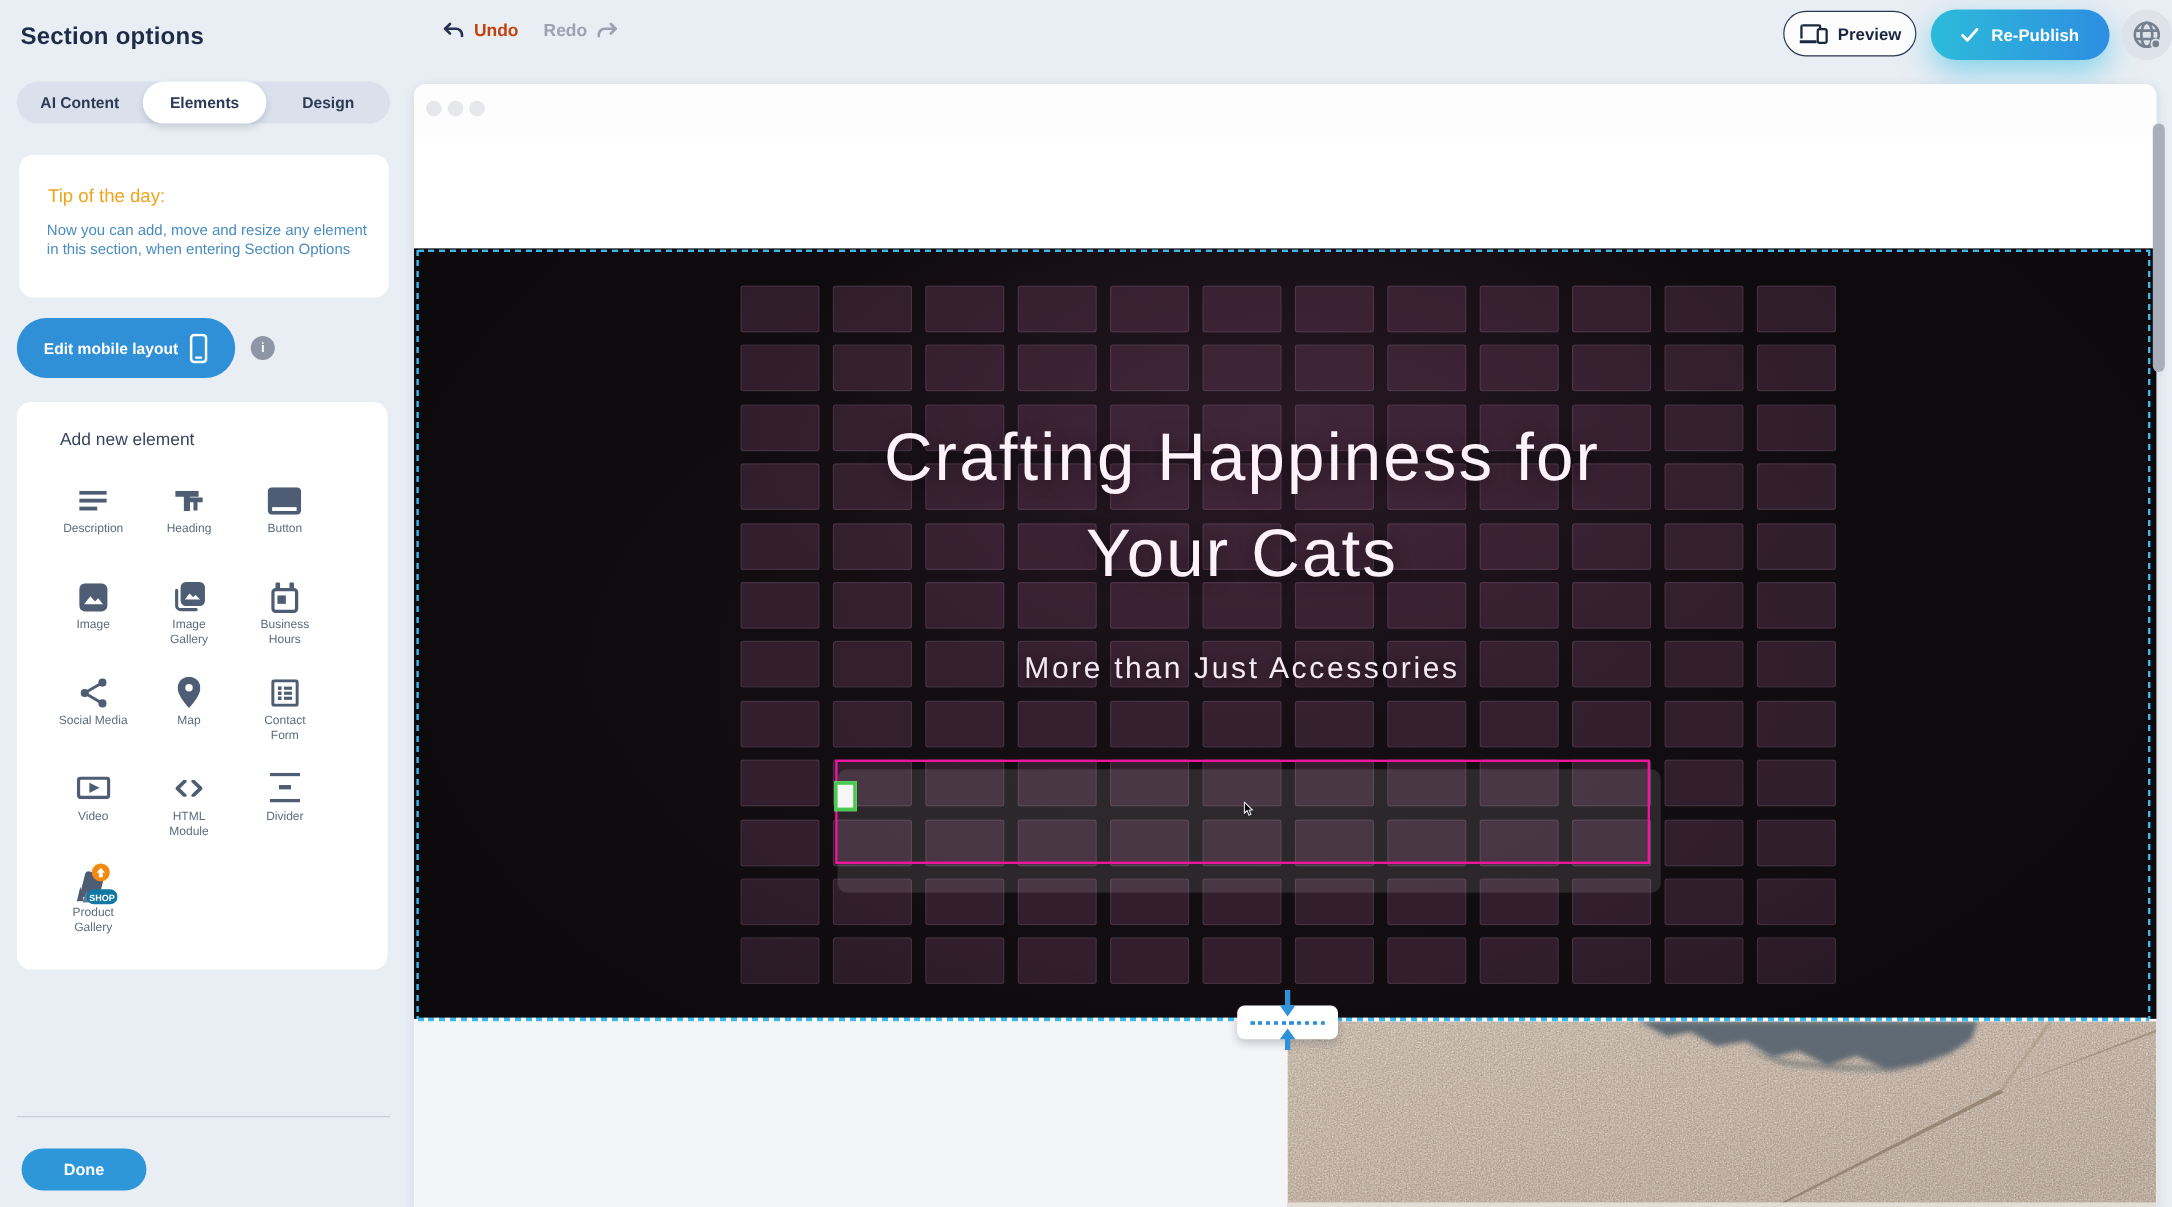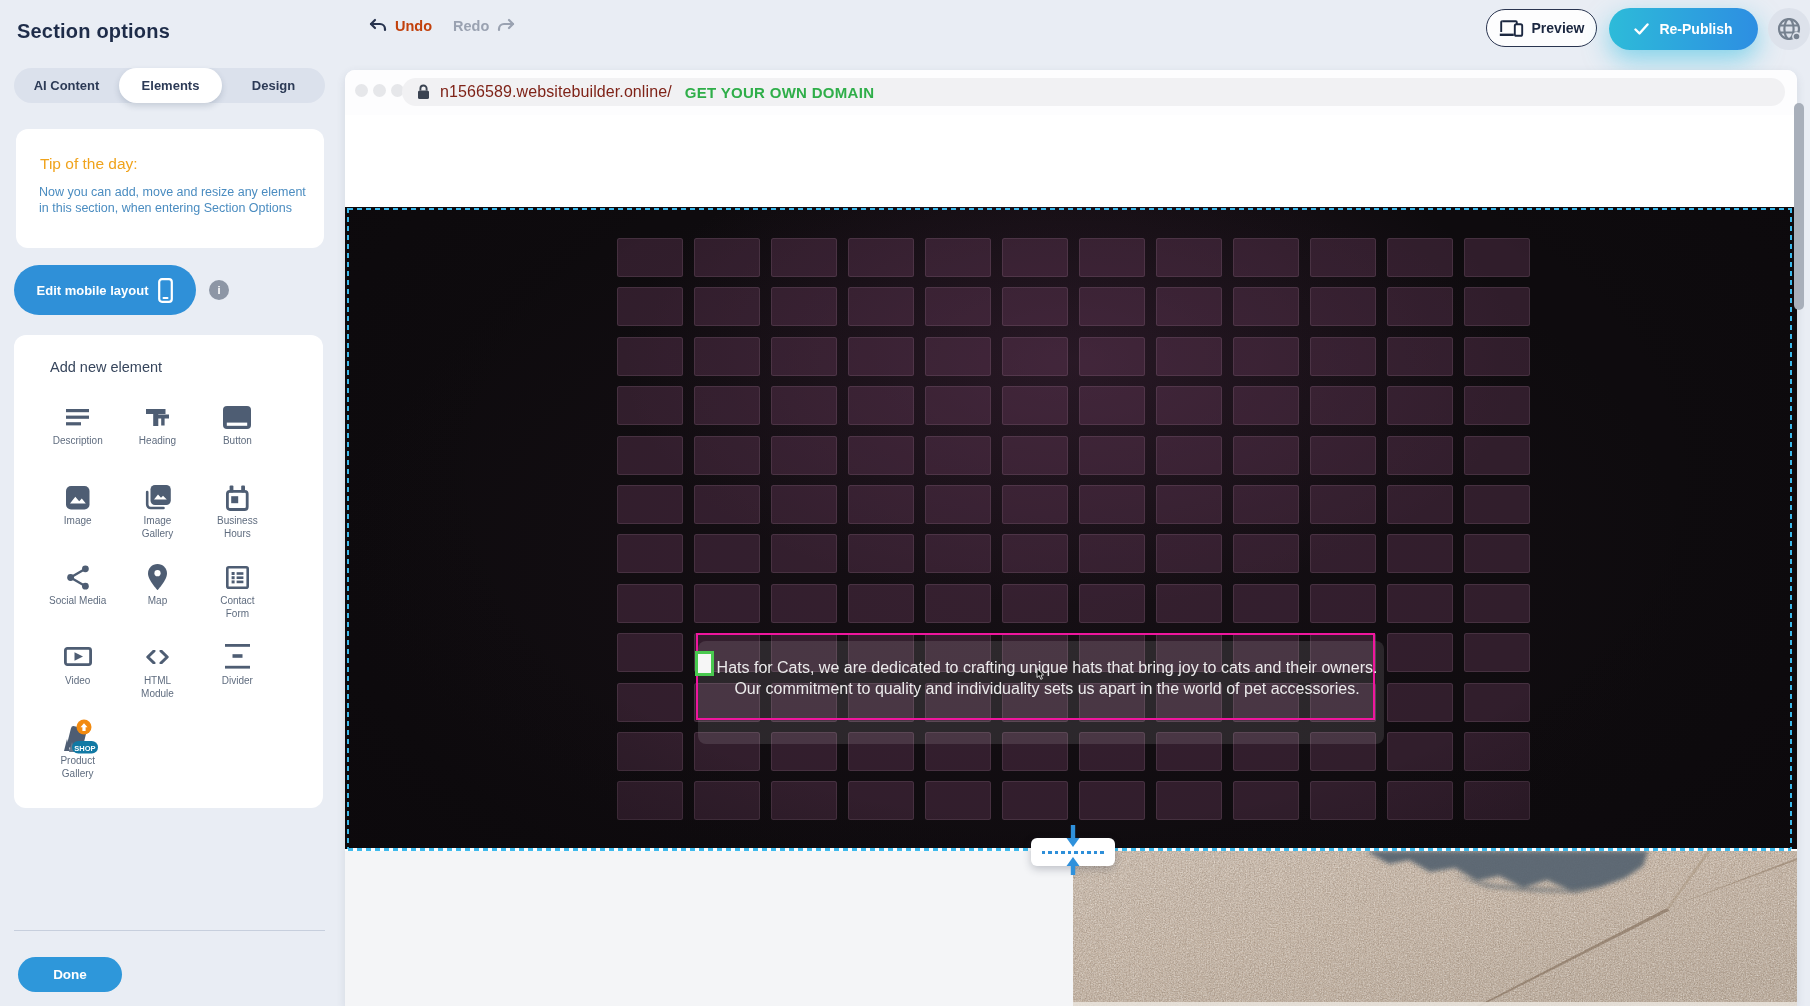--- a/index.html
+++ b/index.html
@@ -229,28 +229,20 @@
   </div>
 
   <div class="abs divline"></div>
   <div class="abs done-btn">Done</div>
 
   <div class="abs browser">
     <div class="chrome">
       <div class="dot" style="left:10px;"></div>
       <div class="dot" style="left:28px;"></div>
       <div class="dot" style="left:46px;"></div>
-      <div class="urlpill">
-        <svg style="margin-left:15px" width="13" height="16" viewBox="0 0 13 16">
-          <rect x="1" y="6.5" width="11" height="8.5" rx="1.6" fill="#3a4351"></rect>
-          <path d="M3.4 6.5 V4.6 a3.1 3.1 0 0 1 6.2 0 V6.5" fill="none" stroke="#3a4351" stroke-width="1.9"></path>
-        </svg>
-        <span class="urltxt">n1566589.websitebuilder.online/</span>
-        <span class="urlget">GET YOUR OWN DOMAIN</span>
-      </div>
     </div>
 
     <div class="hero">
       <div class="heroglow"></div>
       <div class="grid">
         <div class="gc"></div>
 <div class="gc"></div>
 <div class="gc"></div>
 <div class="gc"></div>
 <div class="gc"></div>
@@ -388,27 +380,28 @@
 <div class="gc"></div>
 <div class="gc"></div>
 <div class="gc"></div>
 <div class="gc"></div>
 <div class="gc"></div>
 <div class="gc"></div>
 <div class="gc"></div>
 <div class="gc"></div>
       </div>
       <div style="position:absolute;left:0;top:0;width:100%;height:100%;background:radial-gradient(1050px 620px at 50% 42%, rgba(10,7,10,0) 55%, rgba(10,7,10,.42) 88%);"></div>
+      <div class="h1a" style="top:134px;">Crafting Happiness for<br>Your Cats</div>
+      <div class="h2a" style="top:335px;">More than Just Accessories</div>
       <div class="sel-overlay"></div>
       <div class="pinkbox"></div>
       <div class="handle"></div>
       <svg style="position:absolute;left:691px;top:461px;z-index:6;" width="9" height="13" viewBox="0 0 9 13">
         <path d="M1 0.5 L1 9.5 L3.3 7.6 L4.8 11.3 L6.4 10.6 L5 7.1 L7.6 6.9 Z" fill="#0a0a0a" stroke="#e8e8e8" stroke-width="0.9"></path>
       </svg>
-      <div class="bodytxt">Hats for Cats, we are dedicated to crafting unique hats that bring joy to cats and their owners.<br>Our commitment to quality and individuality sets us apart in the world of pet accessories.</div>
     </div>
 
     <div class="sec2">
       <svg style="position:absolute;left:728px;top:0;" width="724" height="155" viewBox="0 0 724 155">
         <defs>
           <linearGradient id="pav" x1="0" y1="0" x2="0.7" y2="1">
             <stop offset="0" stop-color="#cfbfb0"></stop>
             <stop offset="0.5" stop-color="#c8b6a5"></stop>
             <stop offset="1" stop-color="#bcab9a"></stop>
           </linearGradient>

